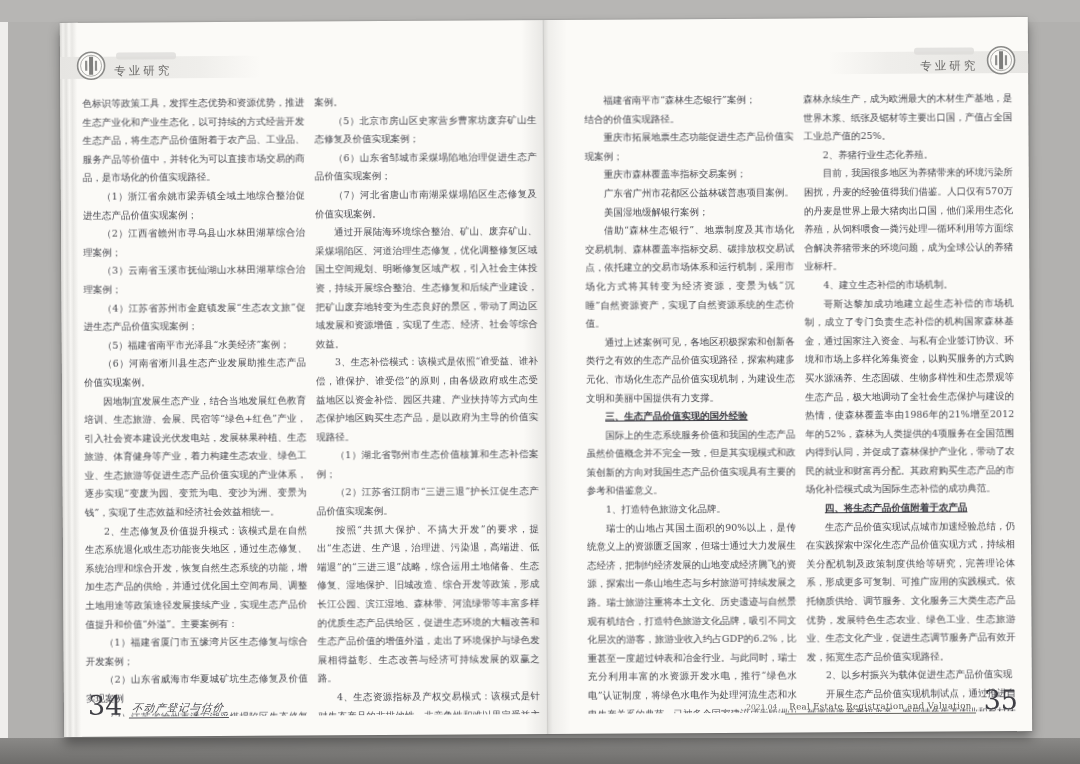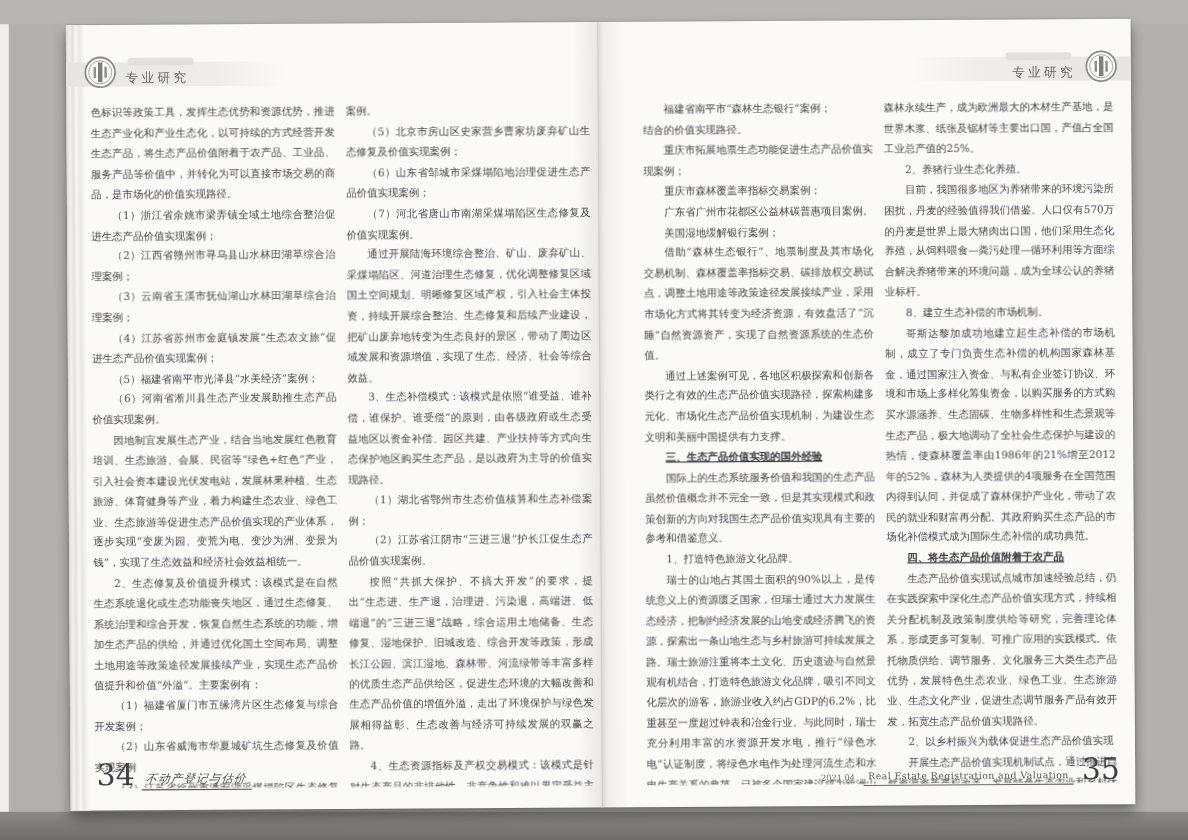--- a/index.html
+++ b/index.html
@@ -153,32 +153,32 @@
       </div>
 
       <div class="cols">
         <div class="col">
             <p class="para body">福建省南平市“森林生态银行”案例；</p>
             <p class="para flow">结合的价值实现路径。</p>
             <p class="para body">重庆市拓展地票生态功能促进生态产品价值实现案例；</p>
             <p class="para body">重庆市森林覆盖率指标交易案例；</p>
             <p class="para body">广东省广州市花都区公益林碳普惠项目案例。</p>
             <p class="para body">美国湿地缓解银行案例；</p>
-            <p class="para body">借助“森林生态银行”、地票制度及其市场化交易机制、森林覆盖率指标交易、碳排放权交易试点，调整土地用途等政策途径发展接续产业，采用市场化方式将其转变为经济资源，有效盘活了“沉睡”自然资源资产，实现了自然资源系统的生态价值。</p>
+            <p class="para body">借助“森林生态银行”、地票制度及其市场化交易机制、森林覆盖率指标交易、碳排放权交易试点，依托建立的交易市场体系和运行机制，采用市场化方式将其转变为经济资源，变景为钱“沉睡”自然资源资产，实现了自然资源系统的生态价值。</p>
             <p class="para body">通过上述案例可见，各地区积极探索和创新各类行之有效的生态产品价值实现路径，探索构建多元化、市场化生态产品价值实现机制，为建设生态文明和美丽中国提供有力支撑。</p>
             <p class="para heading">三、生态产品价值实现的国外经验</p>
             <p class="para body">国际上的生态系统服务价值和我国的生态产品虽然价值概念并不完全一致，但是其实现模式和政策创新的方向对我国生态产品价值实现具有主要的参考和借鉴意义。</p>
             <p class="para body">1、打造特色旅游文化品牌。</p>
             <p class="para body">瑞士的山地占其国土面积的90%以上，是传统意义上的资源匮乏国家，但瑞士通过大力发展生态经济，把制约经济发展的山地变成经济腾飞的资源，探索出一条山地生态与乡村旅游可持续发展之路。瑞士旅游注重将本土文化、历史遗迹与自然景观有机结合，打造特色旅游文化品牌，吸引不同文化层次的游客，旅游业收入约占GDP的6.2%，比重甚至一度超过钟表和冶金行业。与此同时，瑞士充分利用丰富的水资源开发水电，推行“绿色水电”认证制度，将绿色水电作为处理河流生态和水电生产关系的典范，已被多个国家建议成为欧洲山区湿润的“蓄电池”，其水电在电力结构中的比重高达90%，被誉为“水电王国”。瑞典依托森林资源，按照《森林法》总纲和森林经理计划，保证每年采伐量低于生长量，采伐后必须及时更新，使</p>
           </div>
         <div class="col">
             <p class="para flow">森林永续生产，成为欧洲最大的木材生产基地，是世界木浆、纸张及锯材等主要出口国，产值占全国工业总产值的25%。</p>
             <p class="para body">2、养猪行业生态化养殖。</p>
             <p class="para body">目前，我国很多地区为养猪带来的环境污染所困扰，丹麦的经验值得我们借鉴。人口仅有570万的丹麦是世界上最大猪肉出口国，他们采用生态化养殖，从饲料喂食—粪污处理—循环利用等方面综合解决养猪带来的环境问题，成为全球公认的养猪业标杆。</p>
-            <p class="para body">8、建立生态补偿的市场机制。</p>
+            <p class="para body">4、建立生态补偿的市场机制。</p>
             <p class="para body">哥斯达黎加成功地建立起生态补偿的市场机制，成立了专门负责生态补偿的机构国家森林基金，通过国家注入资金、与私有企业签订协议、环境和市场上多样化筹集资金，以购买服务的方式购买水源涵养、生态固碳、生物多样性和生态景观等生态产品，极大地调动了全社会生态保护与建设的热情，使森林覆盖率由1986年的21%增至2012年的52%，森林为人类提供的4项服务在全国范围内得到认同，并促成了森林保护产业化，带动了农民的就业和财富再分配。其政府购买生态产品的市场化补偿模式成为国际生态补偿的成功典范。</p>
             <p class="para heading">四、将生态产品价值附着于农产品</p>
             <p class="para body">生态产品价值实现试点城市加速经验总结，仍在实践探索中深化生态产品价值实现方式，持续相关分配机制及政策制度供给等研究，完善理论体系，形成更多可复制、可推广应用的实践模式。依托物质供给、调节服务、文化服务三大类生态产品优势，发展特色生态农业、绿色工业、生态旅游业、生态文化产业，促进生态调节服务产品有效开发，拓宽生态产品价值实现路径。</p>
             <p class="para body">2、以乡村振兴为载体促进生态产品价值实现</p>
             <p class="para body">开展生态产品价值实现机制试点，通过推进自然资源资产产权改革，发展特色生态农业和乡村休闲旅游，深入开展生态扶贫，探索农村普惠金融，促进农村地区经济社会和生态环境协调发展，构建</p>
           </div>
       </div>
 
       <div class="footer footer-35">
         <span class="issue">2021.04</span>

